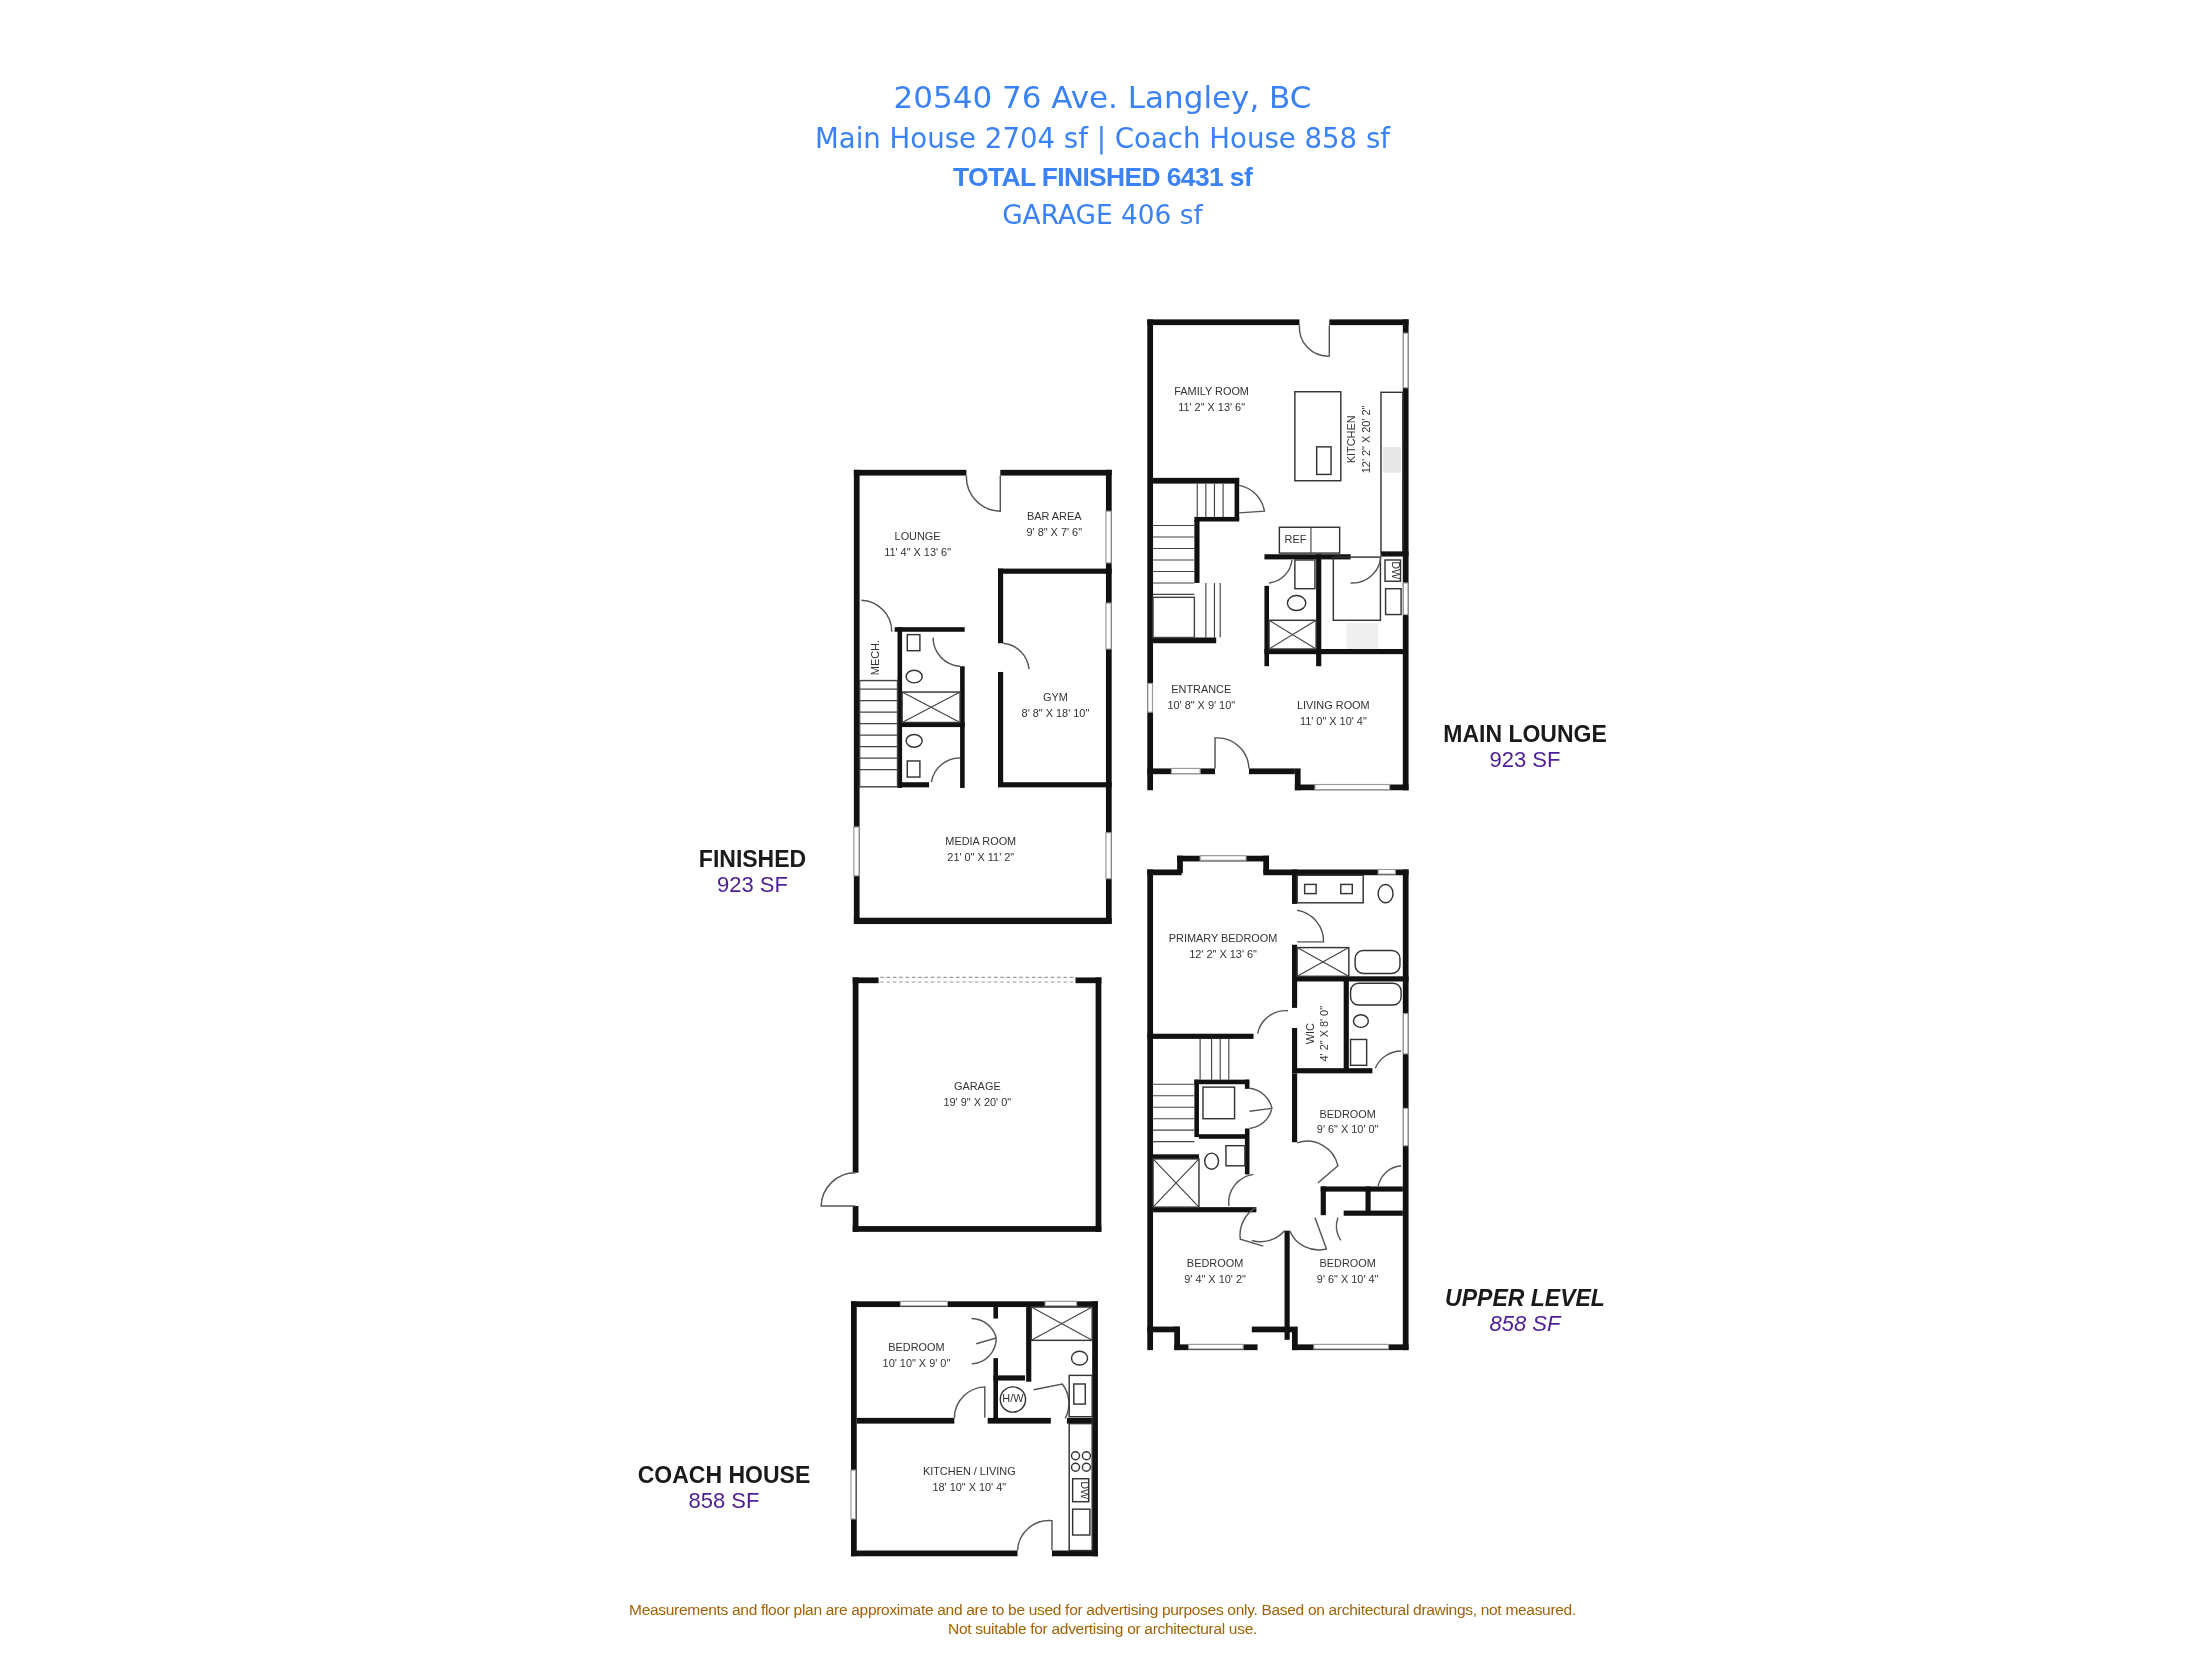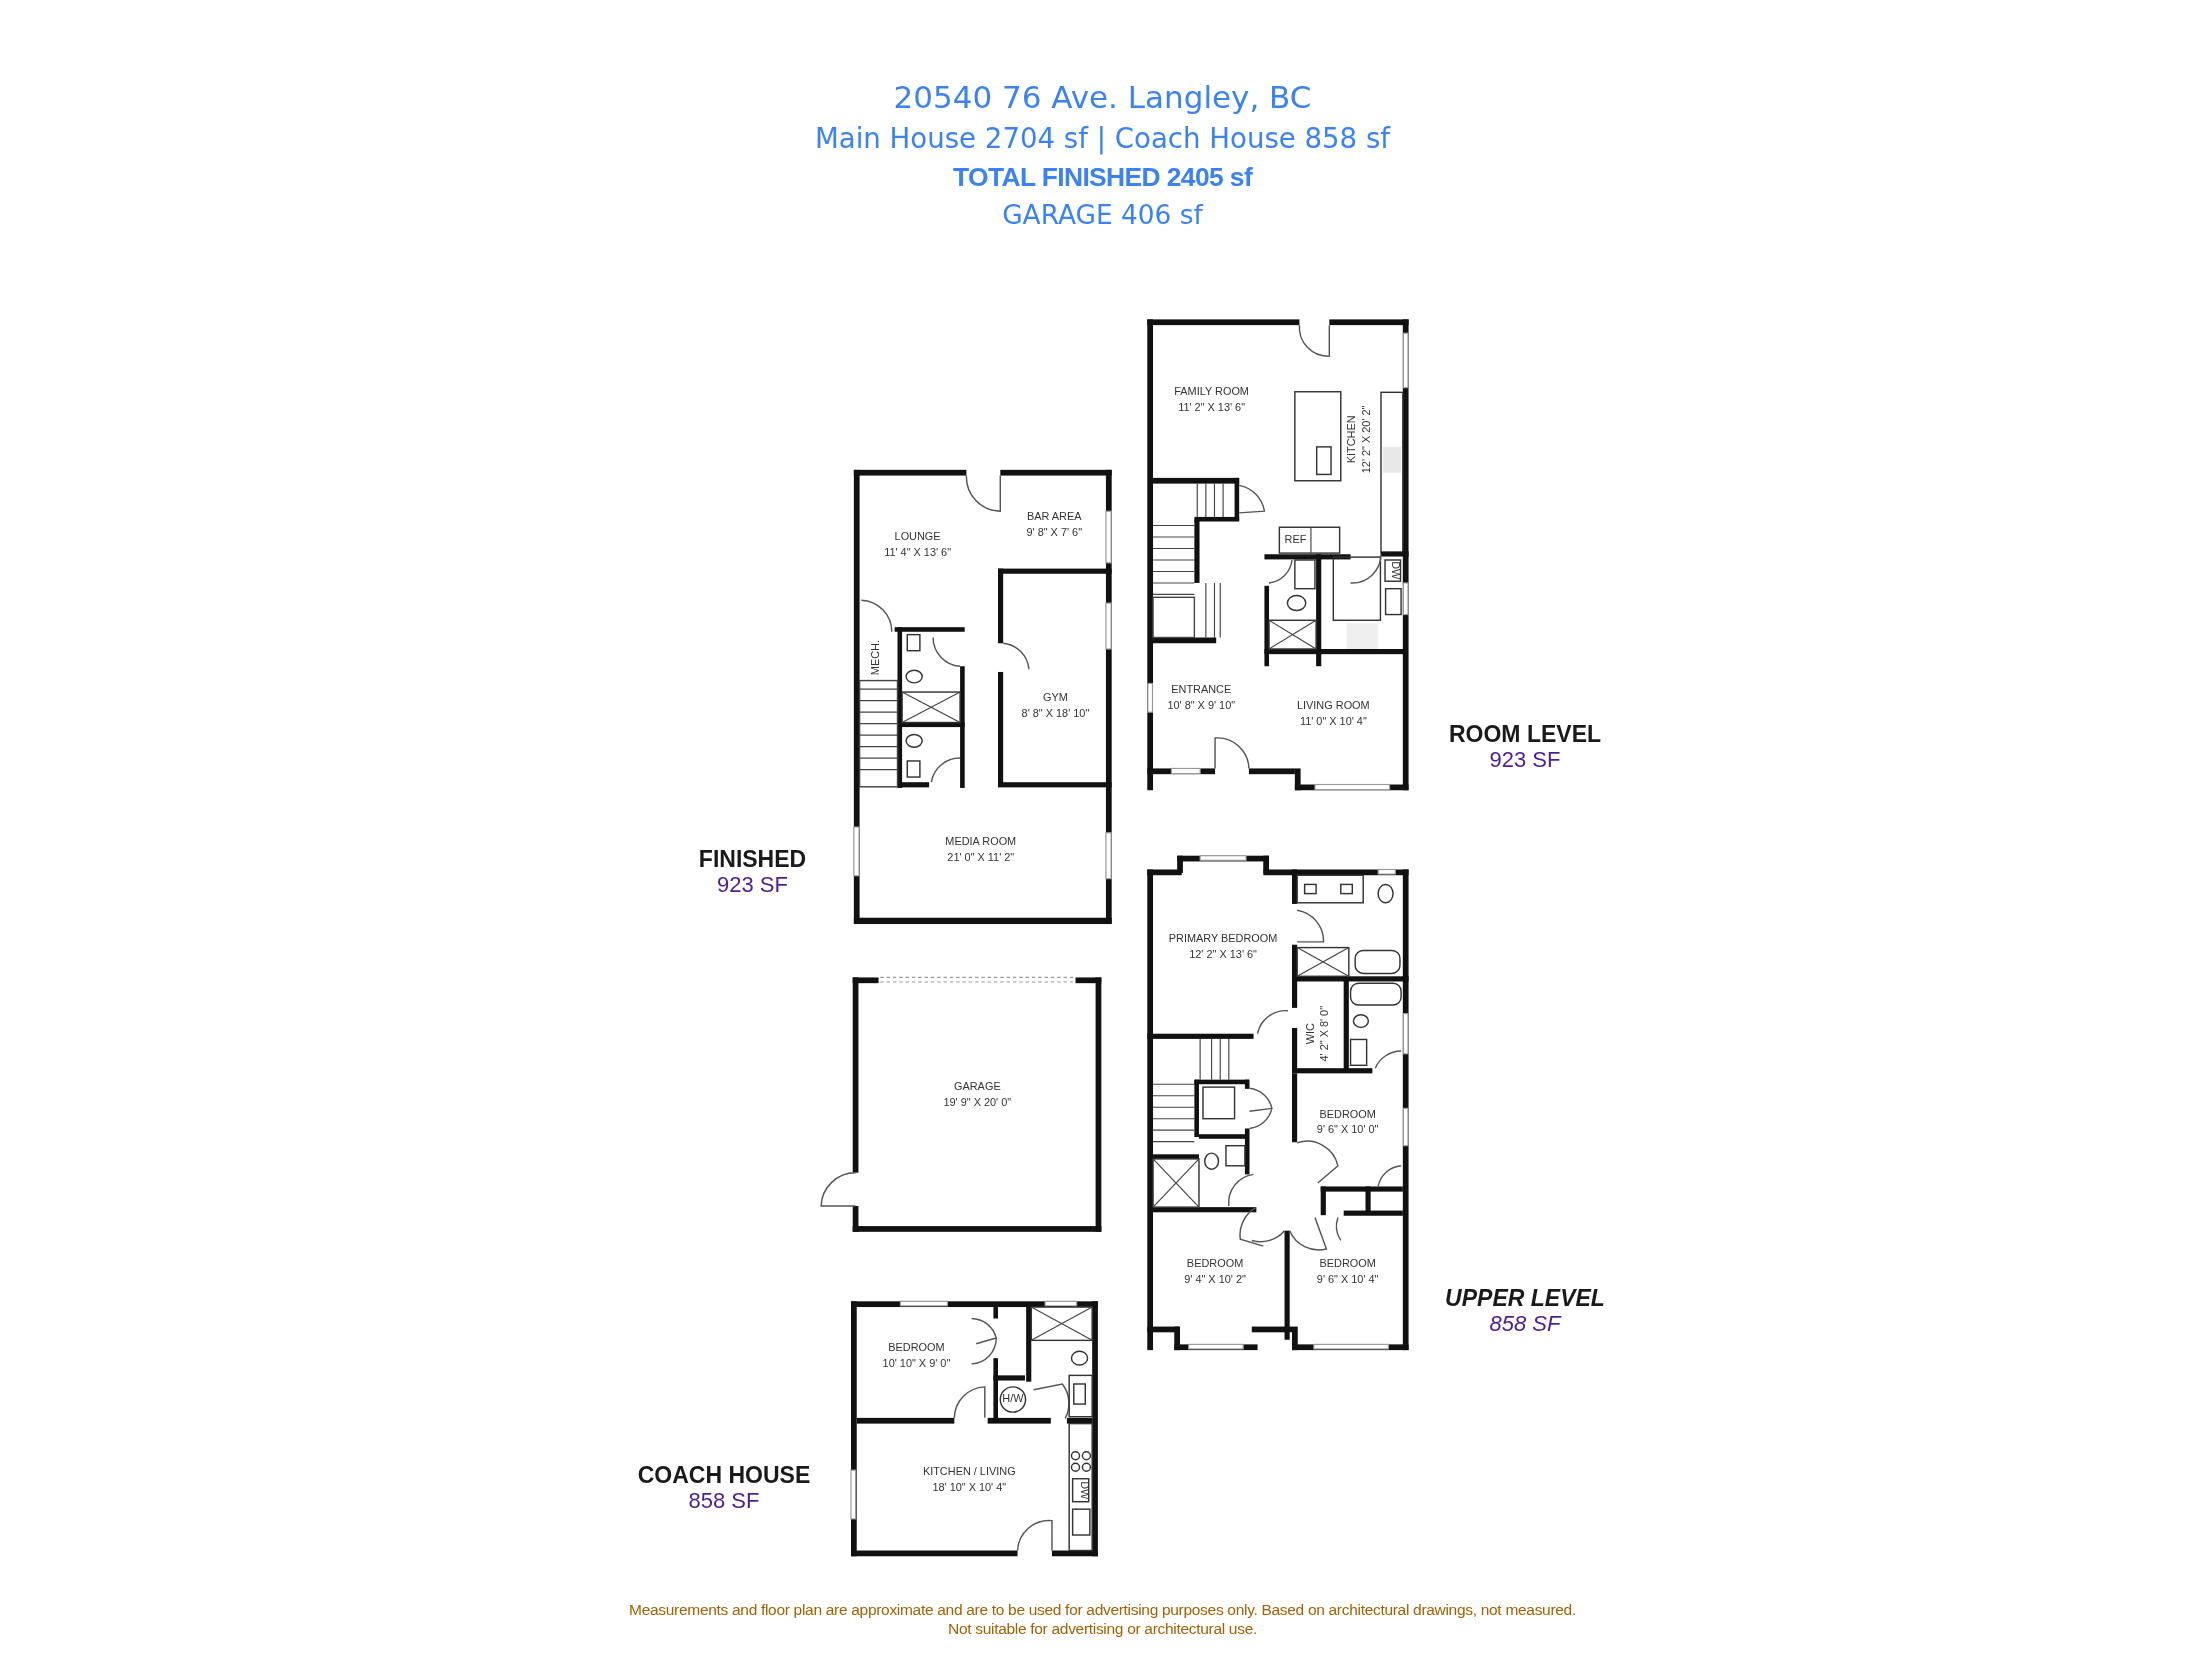--- a/index.html
+++ b/index.html
@@ -19,21 +19,21 @@
   svg .win{fill:#fff;stroke:#999;stroke-width:2;}
   svg .door{fill:none;stroke:#555;stroke-width:2.5;}
   svg .rl{font-family:"Liberation Sans",sans-serif;font-size:19px;fill:#333;text-anchor:middle;}
   svg .fx{fill:none;stroke:#333;stroke-width:2.5;}
 </style>
 </head>
 <body>
 
 <div class="hdr addr">20540 76 Ave. Langley, BC</div>
 <div class="hdr sub">Main House 2704 sf  |  Coach House 858 sf</div>
-<div class="hdr total">TOTAL FINISHED 2405 sf</div>
+<div class="hdr total">TOTAL FINISHED 6431 sf</div>
 <div class="hdr garage">GARAGE  406 sf</div>
 
 <svg id="plan" width="2205" height="1654" viewBox="0 0 3840 2880">
 
   <g>
 
     <rect class="w" x="1487" y="818" width="10" height="790"></rect>
     <rect class="w" x="1926" y="818" width="10" height="790"></rect>
     <rect class="w" x="1487" y="1598" width="449" height="11"></rect>
     <rect class="w" x="1487" y="818" width="196" height="10"></rect>
@@ -333,21 +333,21 @@
     <text class="rl" x="1688" y="2569">KITCHEN / LIVING</text>
     <text class="rl" x="1688" y="2597">18' 10" X 10' 4"</text>
   </g>
 </svg>
 
 <div class="lvl" style="left:655px;top:846px;width:195px;">
   <div class="t">FINISHED</div>
   <div class="s">923 SF</div>
 </div>
 <div class="lvl" style="left:1436px;top:721px;width:178px;">
-  <div class="t">ROOM LEVEL</div>
+  <div class="t">MAIN LOUNGE</div>
   <div class="s">923 SF</div>
 </div>
 <div class="lvl" style="left:1430px;top:1285px;width:190px;font-style:italic;">
   <div class="t">UPPER LEVEL</div>
   <div class="s">858 SF</div>
 </div>
 <div class="lvl" style="left:629px;top:1462px;width:190px;">
   <div class="t">COACH HOUSE</div>
   <div class="s">858 SF</div>
 </div>

